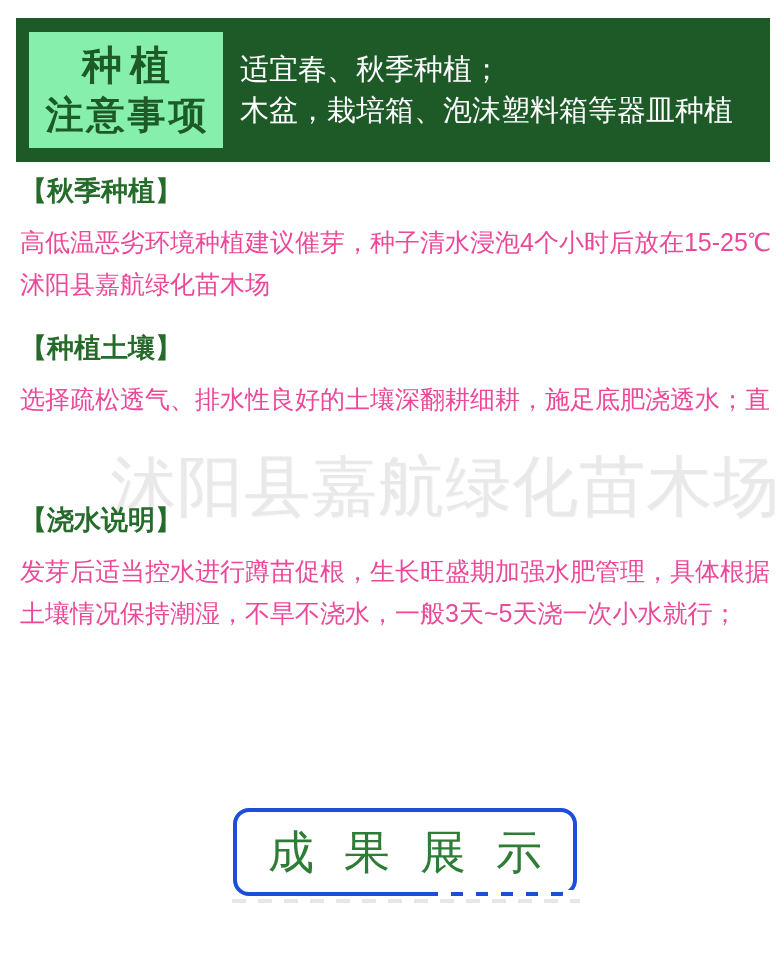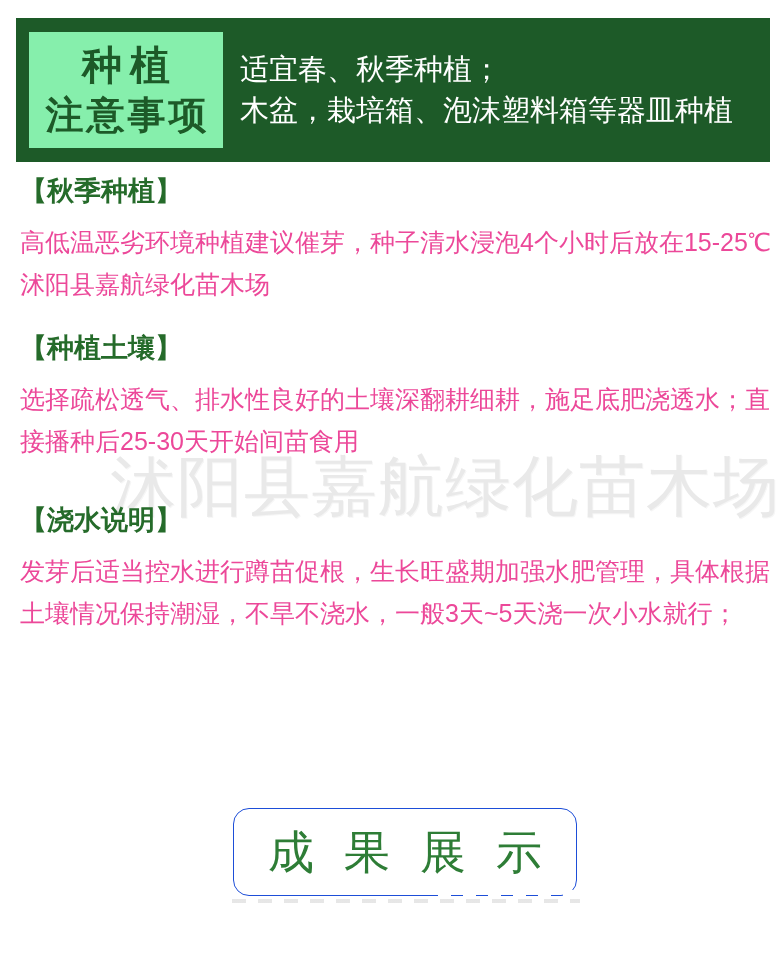--- a/index.html
+++ b/index.html
@@ -46,21 +46,21 @@
   .watermark{
     position:absolute;left:0;top:448px;width:780px;z-index:1;
     text-align:right;color:#e9e9e9;font-size:66px;line-height:76px;
     letter-spacing:1px;white-space:nowrap;
     text-shadow:1px 1px 0 #f6f6f6;
     pointer-events:none;
   }
   
   .result-box{
     position:absolute;left:233px;top:808px;width:344px;height:88px;
-    box-sizing:border-box;border:1px solid #1d4ed8;border-radius:16px;
+    box-sizing:border-box;border:4px solid #1d4ed8;border-radius:16px;
     display:flex;align-items:center;justify-content:center;z-index:2;
   }
   .result-box .label{
     color:#2e7d36;font-size:46px;line-height:50px;
     letter-spacing:30px;text-indent:30px;white-space:nowrap;
   }
   
   .dash-frag-white{
     position:absolute;left:438px;top:890px;width:140px;height:6px;z-index:3;
     background:repeating-linear-gradient(90deg,#ffffff 0 13px,rgba(255,255,255,0) 13px 25px);
@@ -90,21 +90,20 @@
 
   <div class="section sec-0">
     <div class="head">【秋季种植】</div>
     <div class="bline">高低温恶劣环境种植建议催芽，种子清水浸泡4个小时后放在15-25℃</div>
     <div class="bline">沭阳县嘉航绿化苗木场</div>
   </div>
 
   <div class="section sec-1">
     <div class="head">【种植土壤】</div>
     <div class="bline">选择疏松透气、排水性良好的土壤深翻耕细耕，施足底肥浇透水；直</div>
-    <div class="bline">接播种后25-30天开始间苗食用</div>
   </div>
 
   <div class="section sec-2">
     <div class="head">【浇水说明】</div>
     <div class="bline">发芽后适当控水进行蹲苗促根，生长旺盛期加强水肥管理，具体根据</div>
     <div class="bline">土壤情况保持潮湿，不旱不浇水，一般3天~5天浇一次小水就行；</div>
   </div>
 
 
   <div class="result-box">

